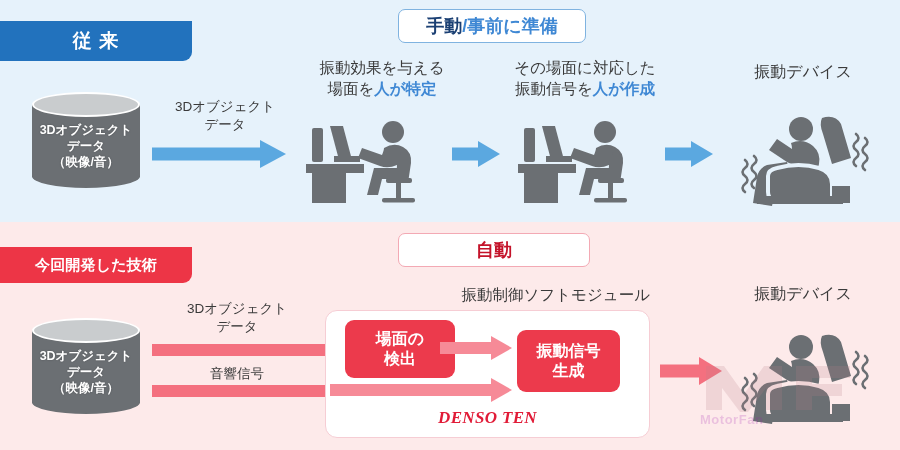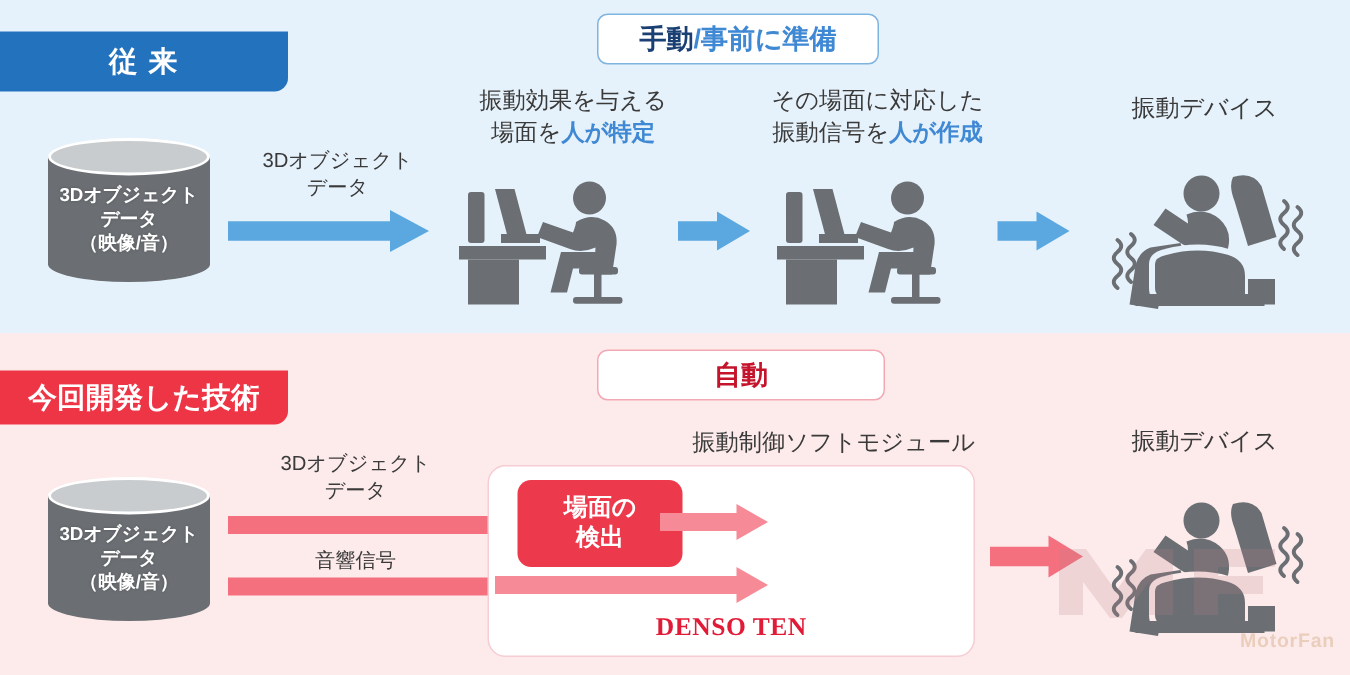--- a/index.html
+++ b/index.html
@@ -16,21 +16,21 @@
   #section-new{top:222px;height:228px;background:#fdeaea;}
 
   
   .ribbon{
     position:absolute;left:0;display:flex;align-items:center;justify-content:center;
     color:#ffffff;font-weight:bold;letter-spacing:.06em;
     border-bottom-right-radius:9px;
     margin-top:21px;
   }
   #ribbon-conventional{top:0;width:192px;height:40px;background:#2272bd;font-size:19px;}
-  #ribbon-new{top:226px;width:192px;height:36px;background:#ed3546;font-size:19px;letter-spacing:.01em;}
+  #ribbon-new{top:226px;width:192px;height:36px;background:#ed3546;font-size:15px;letter-spacing:.01em;}
 
   
   .pill{
     position:absolute;display:flex;align-items:center;justify-content:center;
     background:#ffffff;border-radius:7px;font-weight:bold;white-space:nowrap;
   }
   #pill-manual{left:398px;top:9px;width:186px;height:32px;border:1.6px solid #7fb3e0;font-size:18px;}
   #pill-manual .k1{color:#1a3f73;}
   #pill-manual .k2{color:#3f88d4;}
   #pill-auto{left:398px;top:233px;width:190px;height:32px;border:1.6px solid #f3a9b4;font-size:18px;}
@@ -87,36 +87,36 @@
     font-size:16px;font-weight:bold;line-height:1.25;text-align:center;
   }
   #proc-detect{left:345px;top:320px;width:110px;height:58px;}
   #proc-generate{left:517px;top:330px;width:103px;height:62px;}
   #module-title{
     position:absolute;left:325px;top:285px;width:325px;text-align:right;
     color:#3a3a3a;font-size:15.5px;white-space:nowrap;
   }
   #denso-logo{
     position:absolute;left:325px;top:408px;width:325px;text-align:center;
-    color:#e11b37;font-size:17px;font-weight:bold;
+    color:#e11b37;font-size:17px;font-weight:bold;font-style:italic;
     letter-spacing:.02em;font-family:"Liberation Serif",serif;
   }
 
   
   .icon-wrap{position:absolute;}
   .icon-wrap svg{display:block;width:100%;height:100%;}
 
   
   #watermark{
     position:absolute;left:700px;top:360px;width:190px;height:80px;
     opacity:.20;pointer-events:none;
   }
   #watermark .wm-text{
-    position:absolute;left:0;top:52px;width:100%;text-align:right;
-    color:#a16207;font-size:13px;font-weight:bold;letter-spacing:.04em;margin-top:7px;
+    position:absolute;left:0;top:52px;width:100%;text-align:left;
+    color:#a21caf;font-size:13px;font-weight:bold;letter-spacing:.04em;
   }
 </style>
 </head>
 <body>
 
 <div id="diagram">
 
   <div class="section" id="section-conventional"></div>
 
   <div class="ribbon" id="ribbon-conventional">従 来</div>
@@ -271,20 +271,26 @@
 
   <div class="barrow" style="left:440px;top:336px;width:72px;height:24px;">
     <div class="shaft" style="width:52px;height:12px;background:#f68a97;"></div>
     <div class="head" style="border-width:12px 0 12px 21px;border-left-color:#f68a97;"></div>
   </div>
   <div class="barrow" style="left:330px;top:378px;width:182px;height:24px;">
     <div class="shaft" style="width:162px;height:12px;background:#f68a97;"></div>
     <div class="head" style="border-width:12px 0 12px 21px;border-left-color:#f68a97;"></div>
   </div>
 
+  <div class="proc-box" id="proc-generate">
+    <div>
+      <div>振動信号</div>
+      <div>生成</div>
+    </div>
+  </div>
 
   <div id="denso-logo">DENSO TEN</div>
 
   <div class="barrow" style="left:660px;top:357px;width:62px;height:28px;">
     <div class="shaft" style="width:40px;height:13px;background:#f4707f;"></div>
     <div class="head" style="border-width:14px 0 14px 23px;border-left-color:#f4707f;"></div>
   </div>
 
   <div class="device-label" style="left:718px;top:284px;width:170px;">振動デバイス</div>
   <div class="icon-wrap" style="left:725px;top:330px;width:155px;height:96px;">

